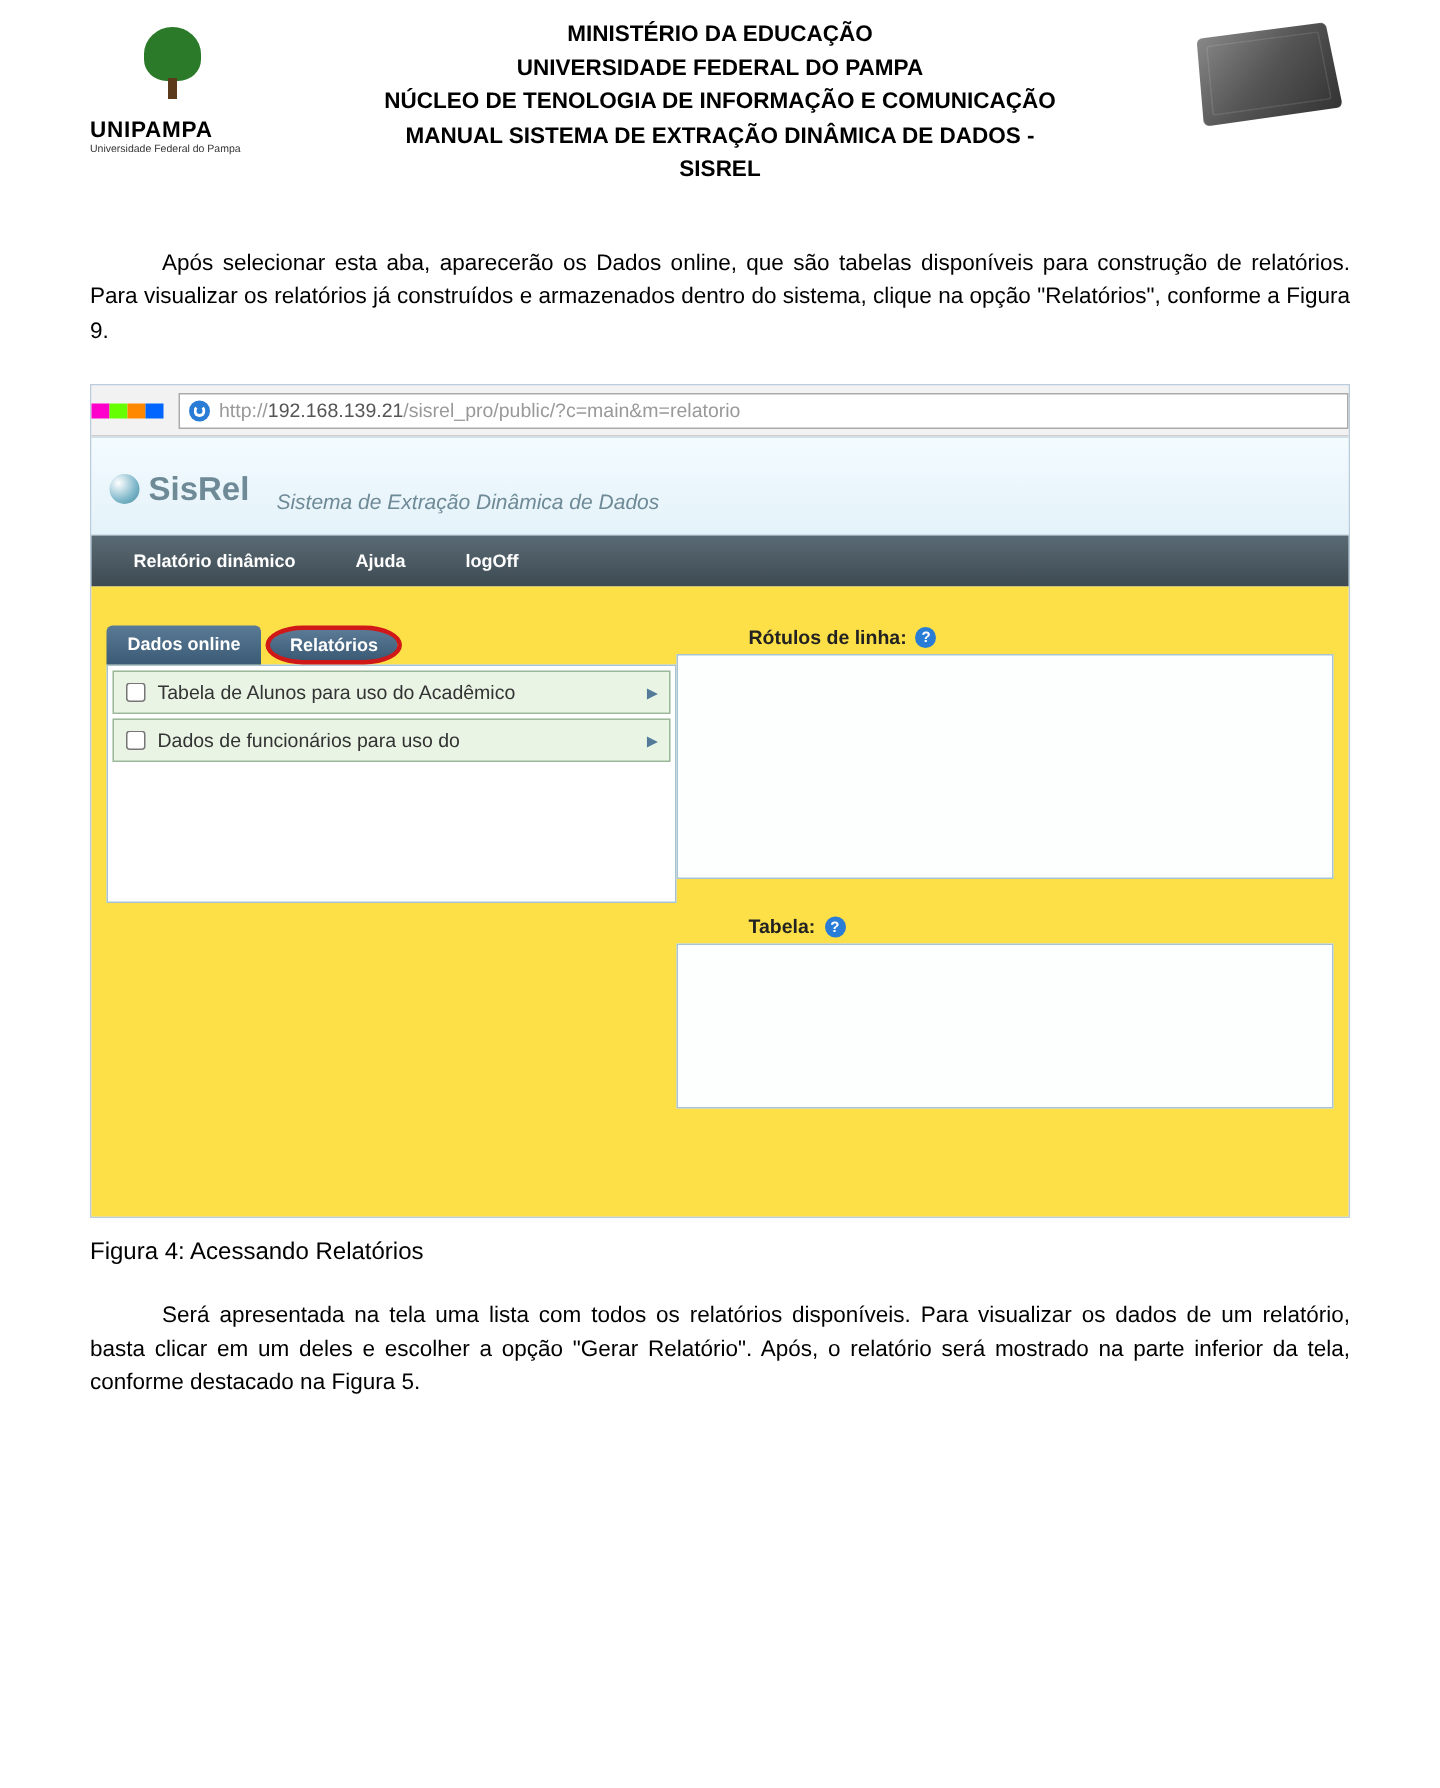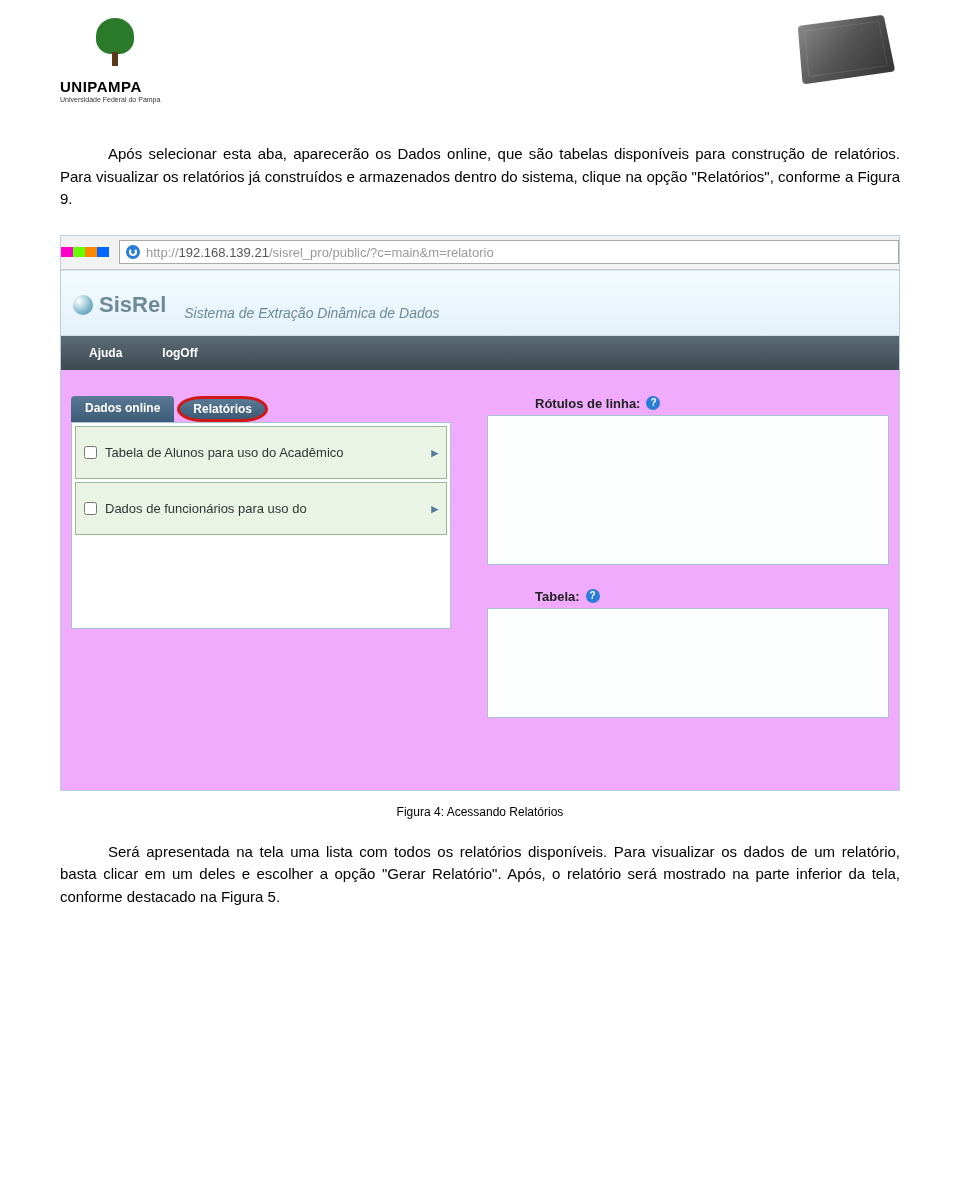--- a/index.html
+++ b/index.html
@@ -183,23 +183,22 @@
   .ss-nav a {
     color: #fff;
     font-size: 12px;
     font-weight: bold;
     padding: 10px 20px;
     text-decoration: none;
   }
   .ss-body {
     display: flex;
     padding: 26px 10px 10px 10px;
-    gap: 36px;
     min-height: 420px;
-    background: #f0abfc;
+    background: #fde047;
   }
   .ss-left {
     width: 380px;
   }
   .tabs {
     display: flex;
   }
   .tab {
     padding: 5px 14px;
     font-size: 12px;
@@ -218,42 +217,42 @@
   .list-box {
     border: 1px solid #a8c4d4;
     background: #fff;
   }
   .list-row {
     display: flex;
     align-items: center;
     border: 1px solid #9bb89b;
     background: #e9f4e5;
     margin: 3px;
-    padding: 18px 8px;
+    padding: 6px 8px;
     font-size: 13px;
     color: #333;
   }
   .list-row input[type=checkbox] {
     margin-right: 8px;
   }
   .list-row .arrow {
     margin-left: auto;
     color: #547a9a;
     font-weight: bold;
   }
   .list-spacer { height: 90px; }
   .ss-right {
     flex: 1;
   }
   .section-label {
     font-size: 13px;
     font-weight: bold;
     color: #222;
     display: flex;
-    align-items: flex-start;
+    align-items: flex-end;
     margin-bottom: 4px;
     padding-left: 48px;
   }
   .help-dot {
     width: 14px;
     height: 14px;
     border-radius: 50%;
     background: #2a7dd6;
     color: #fff;
     font-size: 10px;
@@ -262,36 +261,42 @@
     justify-content: center;
     margin-left: 6px;
   }
   .drop-area {
     border: 1px solid #a8c4d4;
     background: #fdffff;
     height: 150px;
     margin-bottom: 24px;
   }
   .caption {
-    text-align: center;
-    font-size: 12px;
+    font-size: 16px;
     margin-bottom: 22px;
   }
 </style>
 </head>
 <body>
 
 <div class="doc-header">
   <div class="logo-left">
     <div class="uni-logo">
       <div class="tree"></div>
       <div class="trunk"></div>
     </div>
     <div class="uni-logo-text">UNIPAMPA</div>
     <div class="uni-logo-sub">Universidade Federal do Pampa</div>
+  </div>
+  <div class="header-center">
+    <div>MINISTÉRIO DA EDUCAÇÃO</div>
+    <div>UNIVERSIDADE FEDERAL DO PAMPA</div>
+    <div>NÚCLEO DE TENOLOGIA DE INFORMAÇÃO E COMUNICAÇÃO</div>
+    <div>MANUAL SISTEMA DE EXTRAÇÃO DINÂMICA DE DADOS -</div>
+    <div>SISREL</div>
   </div>
   <div class="logo-right">
     <div class="chip"></div>
   </div>
 </div>
 
 <p class="body-text" style="text-indent:48px;">Após selecionar esta aba, aparecerão os Dados online, que são tabelas disponíveis para construção de relatórios. Para visualizar os relatórios já construídos e armazenados dentro do sistema, clique na opção "Relatórios", conforme a Figura 9.</p>
 
 <div class="screenshot">
 
@@ -312,20 +317,21 @@
 
   <div class="ss-logo-row">
     <div class="sisrel-logo">
       <span class="orb"></span>
       <span>SisRel</span>
     </div>
     <div class="sisrel-sub">Sistema de Extração Dinâmica de Dados</div>
   </div>
 
   <div class="ss-nav">
+    <a href="#">Relatório dinâmico</a>
     <a href="#">Ajuda</a>
     <a href="#">logOff</a>
   </div>
 
   <div class="ss-body">
     <div class="ss-left">
       <div class="tabs">
         <div class="tab">Dados online</div>
         <div class="tab hot">Relatórios</div>
       </div>

